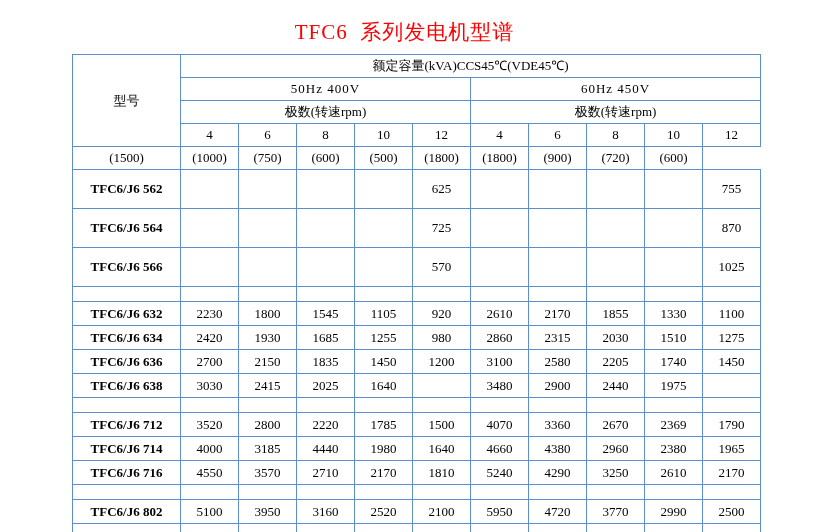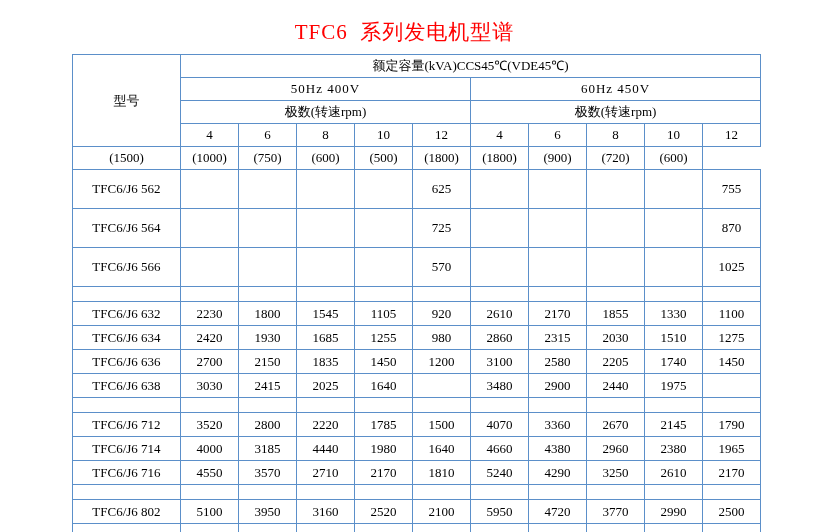--- a/index.html
+++ b/index.html
@@ -74,20 +74,21 @@
     height: 17px;
     line-height: 17px;
     border-top: none;
     margin-top: 35px;
   }
   td.model-cell {
     text-align: left;
     padding-left: 5px;
     font-size: 14px;
     font-family: "Liberation Serif", serif;
+    font-weight: bold;
   }
   td.val {
     font-size: 14px;
   }
   tr.data td {
     height: 23px;
     line-height: 23px;
   }
   tr.tall td {
     height: 38px;
@@ -283,21 +284,21 @@
       <tr class="data">
         <td class="model-cell">TFC6/J6 712</td>
         <td class="val">3520</td>
         <td class="val">2800</td>
         <td class="val">2220</td>
         <td class="val">1785</td>
         <td class="val">1500</td>
         <td class="val">4070</td>
         <td class="val">3360</td>
         <td class="val">2670</td>
-        <td class="val">2145</td>
+        <td class="val">2369</td>
         <td class="val">1790</td>
       </tr>
       <tr class="data">
         <td class="model-cell">TFC6/J6 714</td>
         <td class="val">4000</td>
         <td class="val">3185</td>
         <td class="val">4440</td>
         <td class="val">1980</td>
         <td class="val">1640</td>
         <td class="val">4660</td>

